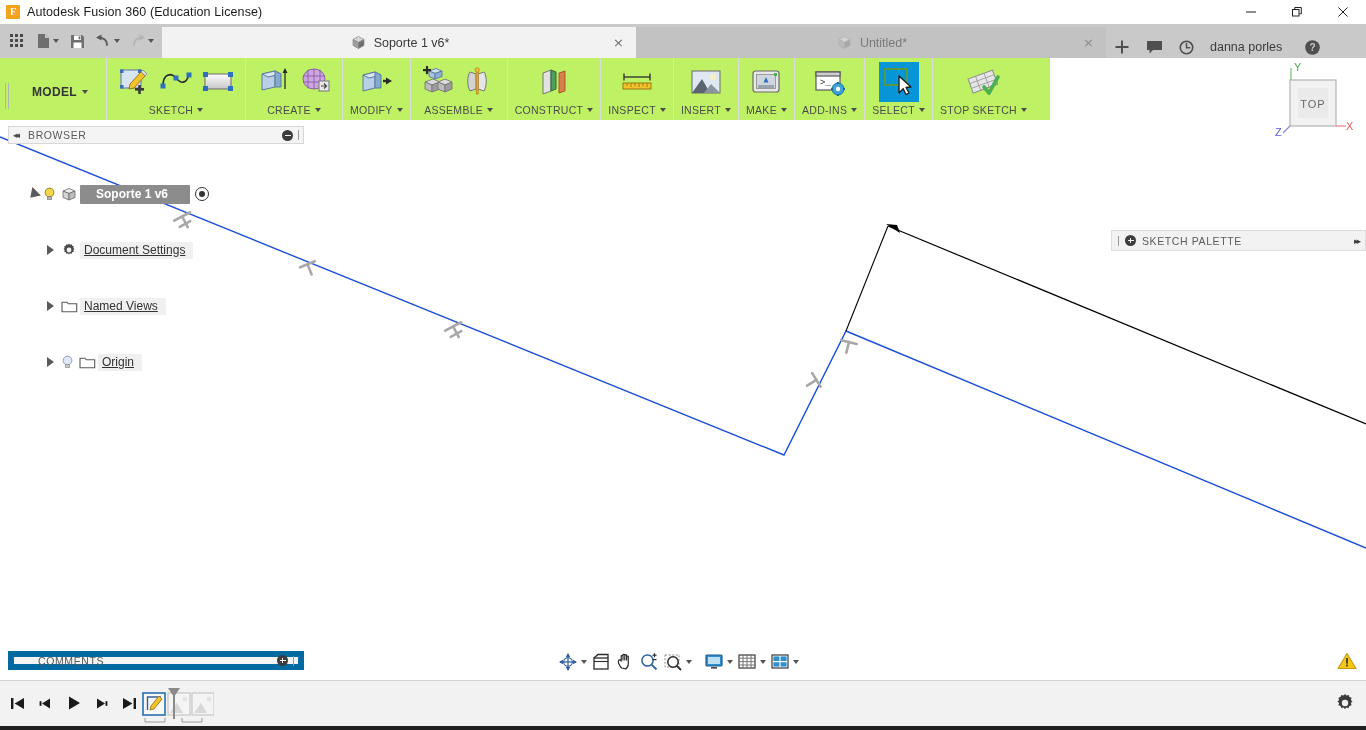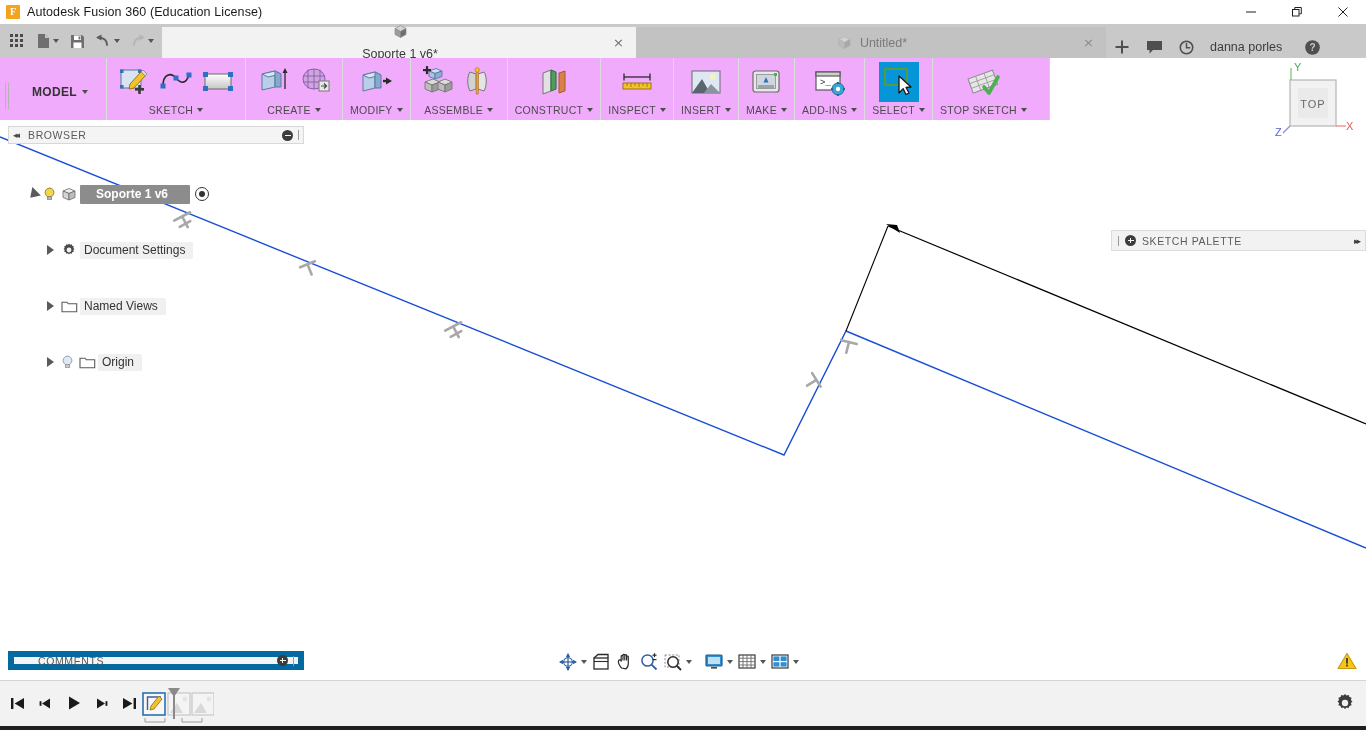--- a/index.html
+++ b/index.html
@@ -44,21 +44,21 @@
   .caret-sm {
     width: 0; height: 0; border-left: 3.5px solid transparent;
     border-right: 3.5px solid transparent; border-top: 4px solid #555;
     margin-left: 2px;
   }
   .tab {
     height: 31px; display: flex; align-items: center; gap: 8px;
     padding: 0 14px 0 16px; position: relative; min-width: 160px;
     justify-content: center;
   }
-  .tab.active { background: #f2f2f2; width: 474px; flex-direction: column; }
+  .tab.active { background: #f2f2f2; width: 474px; }
   .tab.inactive { background: #c2c2c2; width: 470px; }
   .tab-icon {
     width: 15px; height: 15px; flex: none; position: relative;
   }
   .tab-label { font-size: 12.5px; color: #3a3a3a; }
   .tab.inactive .tab-label { color: #7a7a7a; }
   .tab-close {
     position: absolute; right: 12px; font-size: 13px; color: #6e6e6e;
     line-height: 1; font-family: "DejaVu Sans", sans-serif;
   }
@@ -68,21 +68,21 @@
     width: 32px; height: 34px; display: flex; align-items: center; justify-content: center;
   }
   .username { font-size: 12.5px; color: #3d3d3d; padding: 0 14px 0 8px; }
 
   
   .ribbon {
     position: absolute; top: 58px; left: 0; width: 1366px; height: 62px;
     background: #ffffff;
   }
   .ribbon-inner {
-    width: 1050px; height: 62px; background: #f0abfc;
+    width: 1050px; height: 62px; background: #bef264;
     border-right: 1px solid #d0d0d0; display: flex; align-items: stretch;
   }
   .grip {
     width: 14px; display: flex; align-items: center; justify-content: center;
     gap: 2px; padding-top: 14px;
   }
   .grip span { width: 1px; height: 26px; background: #b4b4b4; display: block; }
   .model-sel {
     width: 92px; display: flex; align-items: center; justify-content: center;
     gap: 5px; padding-top: 6px;
@@ -149,21 +149,21 @@
     border-left: 6px solid transparent; border-right: 6px solid transparent;
     border-top: 9px solid #5a5a5a; border-bottom: none;
     transform: rotate(45deg) translate(1px,-1px);
   }
   .bulb { width: 18px; display: flex; align-items: center; justify-content: center; flex: none; }
   .tico { width: 22px; display: flex; align-items: center; justify-content: center; flex: none; }
   .tlabel { padding: 1px 8px 2px 4px; border-radius: 1px; white-space: nowrap; }
   .trow.root .tlabel {
     background: #8c8c8c; color: #ffffff; font-weight: 600; padding: 2px 22px 3px 16px;
   }
-  .trow.hov .tlabel { background: #f0f0f0; }
+  .trow.hov .tlabel { background: #f0f0f0; text-decoration: underline; }
   .radio-dot {
     width: 14px; height: 14px; border-radius: 50%; border: 1.6px solid #333;
     display: flex; align-items: center; justify-content: center; margin-left: 5px; flex: none;
   }
   .radio-dot i { width: 6px; height: 6px; border-radius: 50%; background: #333; display: block; }
 
   
   .sketch-palette {
     position: absolute; top: 230px; left: 1111px; width: 255px; height: 21px;
     background: #f2f2f2; border: 1px solid #dcdcdc; display: flex; align-items: center;

